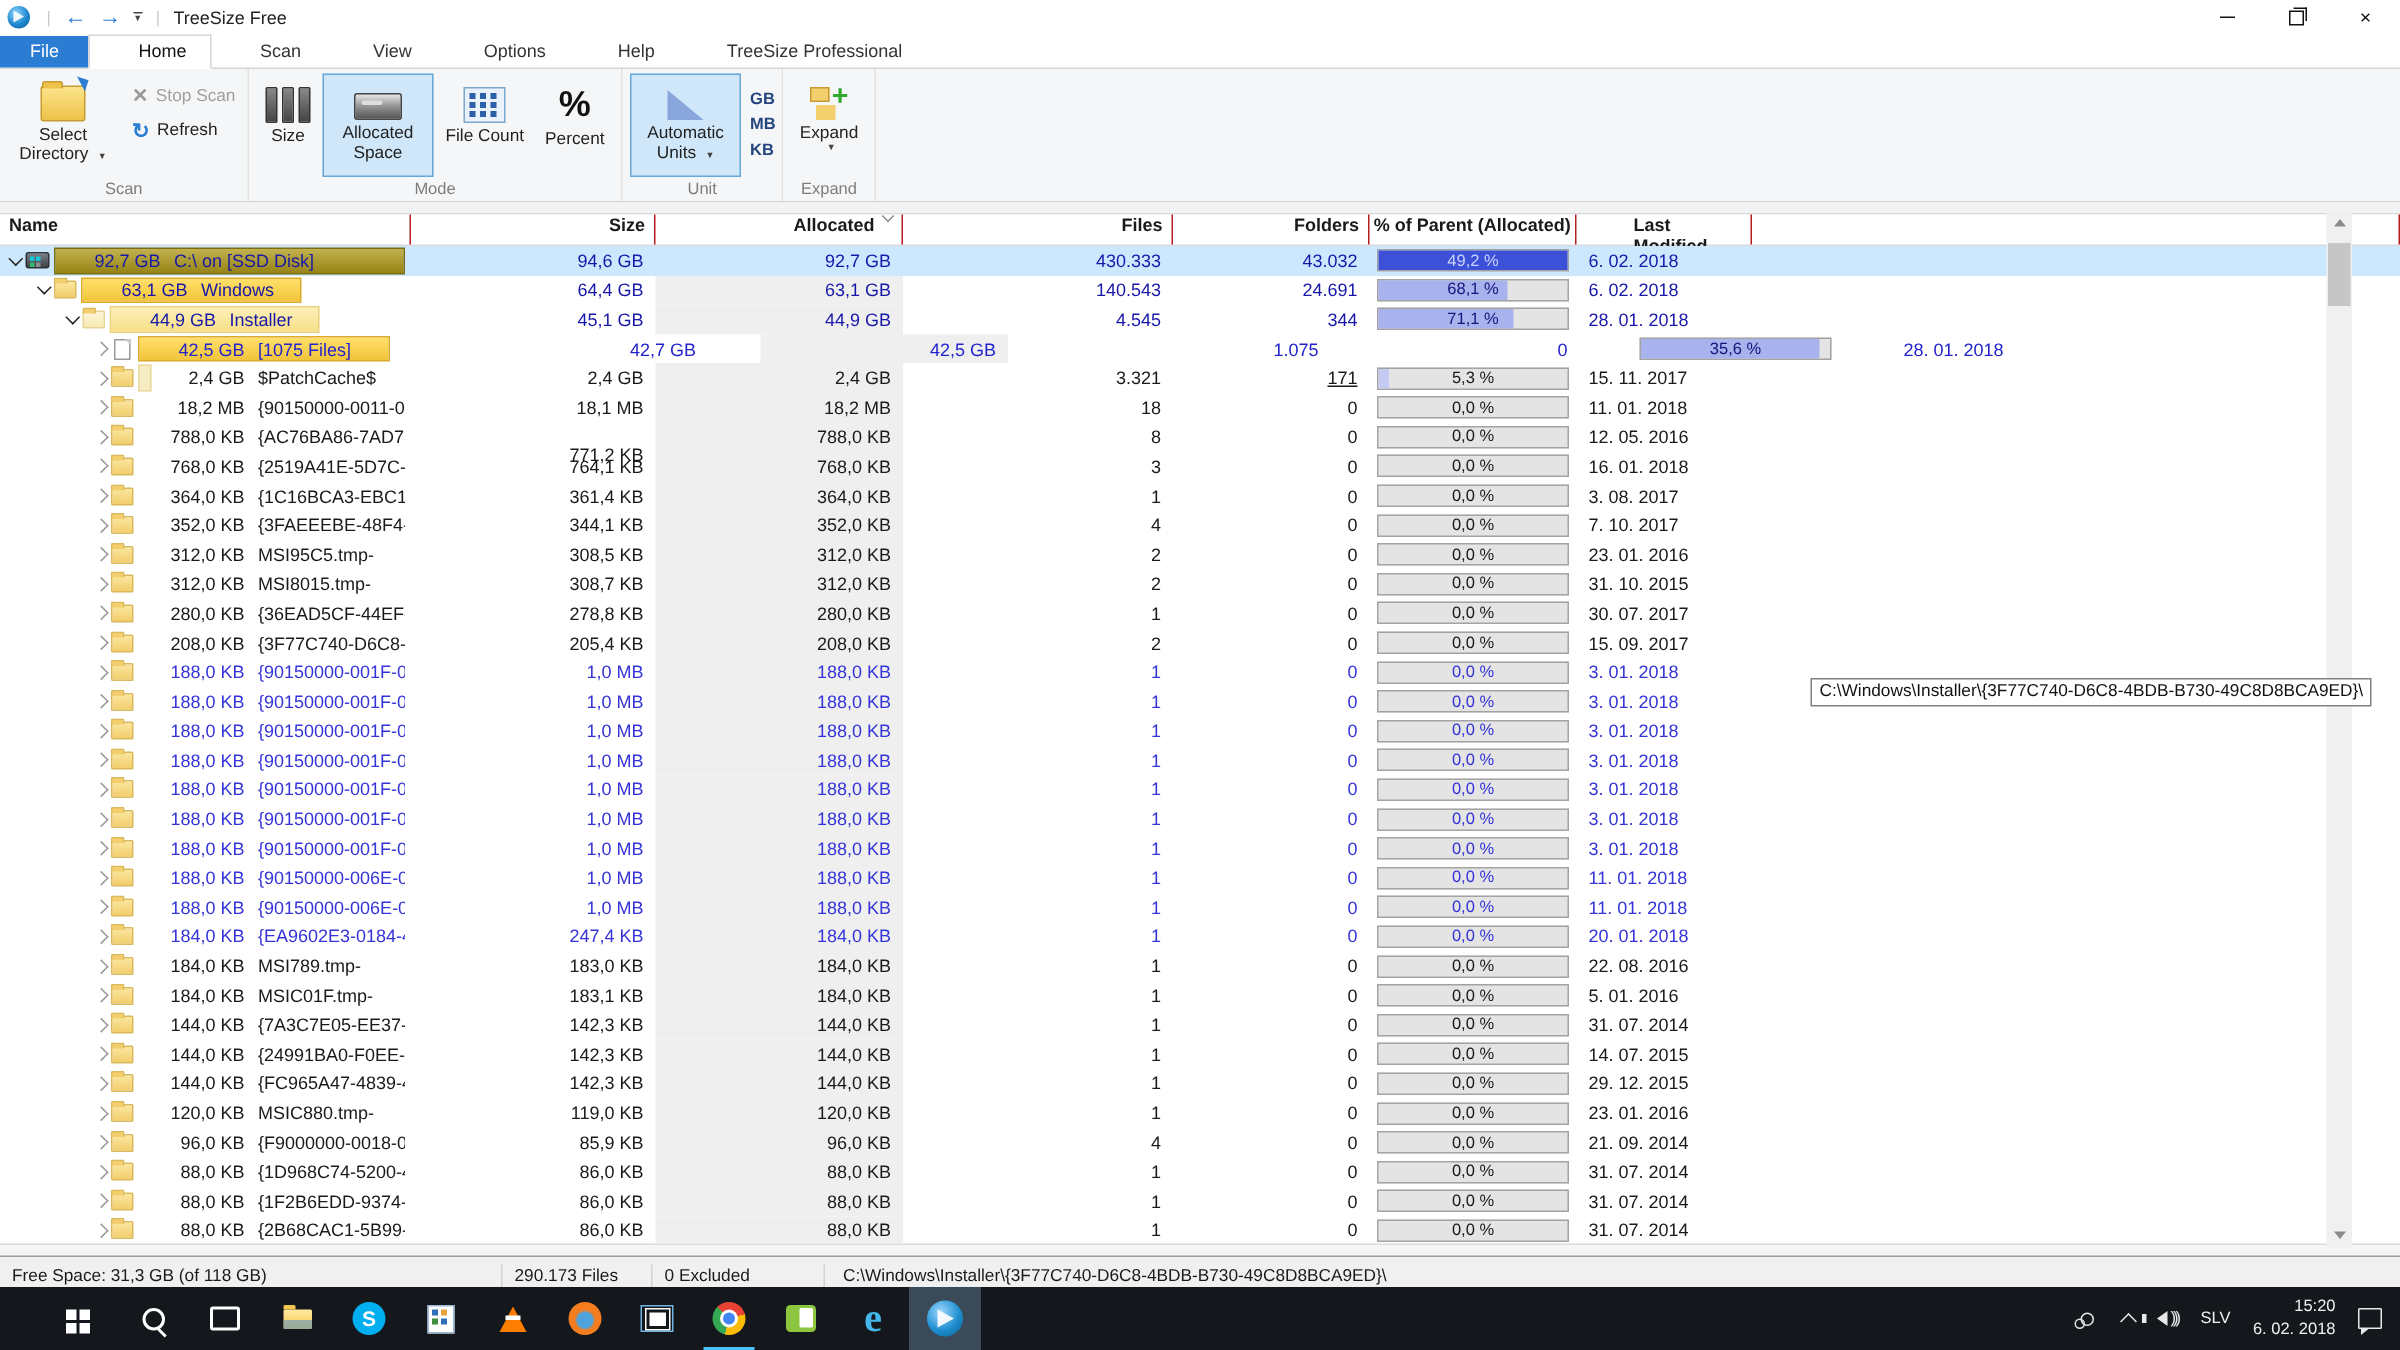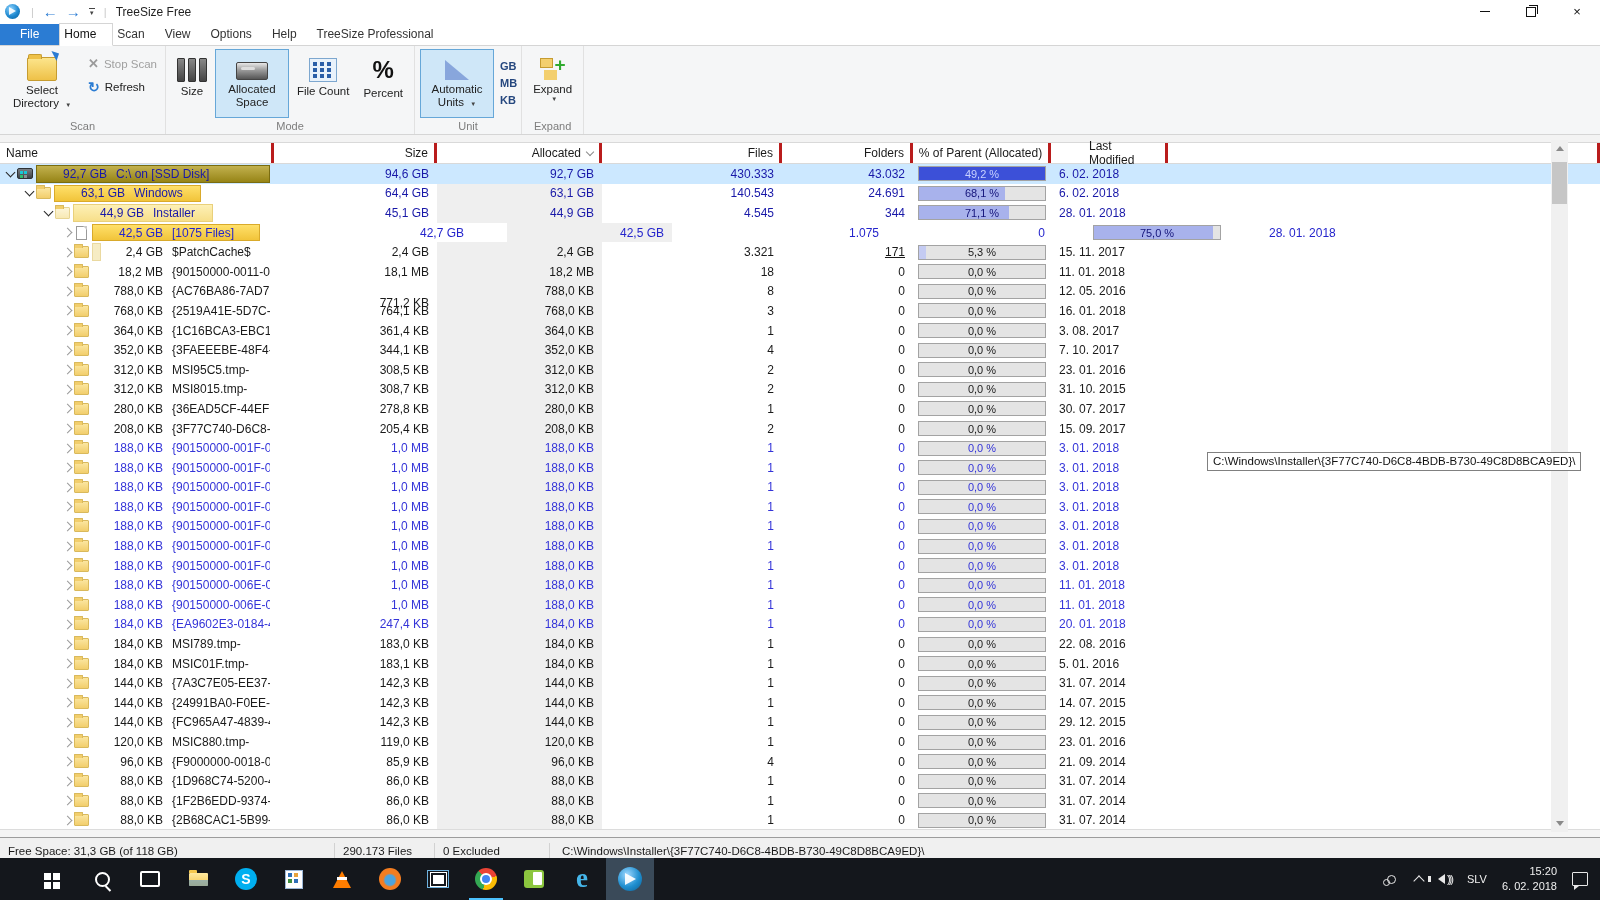--- a/index.html
+++ b/index.html
@@ -12,21 +12,21 @@
   .qa-arrow{color:#2b7cd3;font-weight:bold;font-size:15px;line-height:1;margin:0 4px;}
   .qa-caret{font-size:6px;color:#444;border-top:1px solid #444;padding-top:1px;margin:0 4px;}
   .tb-title{margin-left:4px;}
   .win-controls{margin-left:auto;display:flex;height:23px;}
   .win-btn{width:46px;height:23px;display:flex;align-items:center;justify-content:center;color:#111;font-size:13px;}
   .glyph-min{width:10px;height:1px;background:#111;display:block;}
   .glyph-restore{width:8px;height:8px;border:1px solid #111;position:relative;background:#fff;display:block;}
   .glyph-restore::before{content:"";position:absolute;left:2px;top:-3px;width:8px;height:8px;border:1px solid #111;border-left:none;border-bottom:none;}
   
   .menubar{height:22px;display:flex;align-items:flex-end;background:#fff;font-size:12px;border-bottom:1px solid #d5d5d5;}
-  .mtab{padding:3px 16px 4px 4px;color:#333;}
+  .mtab{padding:3px 16px 4px 32px;color:#333;}
   .mtab.file{background:#2b7cd3;color:#fff;padding:3px 20px 4px 20px;}
   .mtab.active{border:1px solid #d5d5d5;border-bottom:1px solid #fff;background:#fff;margin-bottom:-1px;color:#111;}
   
   .ribbon{height:88px;background:#f5f6f7;display:flex;align-items:stretch;border-bottom:1px solid #d5d5d5;}
   .rgroup{display:flex;flex-direction:column;border-right:1px solid #e1e1e1;padding:2px 4px 0 4px;}
   .rbody{display:flex;flex:1;align-items:stretch;}
   .rlabel{text-align:center;font-size:11px;color:#7d7d7d;padding:1px 0 2px 0;}
   .bigbtn{display:flex;flex-direction:column;align-items:center;justify-content:flex-start;padding:4px 5px 1px 5px;margin:1px;font-size:11.5px;color:#222;text-align:center;line-height:1.15;border:1px solid transparent;}
   .bigbtn.sel{background:#cfe7f8;border:1px solid #66a7d8;}
   .bigbtn .blabel{margin-top:3px;max-width:62px;}
@@ -49,21 +49,21 @@
   .ri-grid{width:26px;height:22px;margin-top:4px;background:#e9f2fb;border:1px solid #7da7cf;position:relative;}
   .ri-grid::after{content:"";position:absolute;left:3px;top:3px;width:4px;height:4px;background:#2b5fa8;box-shadow:7px 0 0 #2b5fa8,14px 0 0 #2b5fa8,0 6px 0 #2b5fa8,7px 6px 0 #2b5fa8,14px 6px 0 #2b5fa8,0 12px 0 #2b5fa8,7px 12px 0 #2b5fa8,14px 12px 0 #2b5fa8;}
   .ri-pct{font-size:24px;font-weight:bold;color:#111;margin-top:2px;}
   .ri-tri{width:0;height:0;margin-top:6px;border-left:24px solid #7f9fd8;border-top:20px solid transparent;position:relative;opacity:.9;}
   .ri-expand{width:26px;height:22px;position:relative;margin-top:4px;}
   .ri-expand::before{content:"";position:absolute;left:0;top:0;width:11px;height:8px;background:#f3cf6e;border:1px solid #c69c30;box-shadow:4px 12px 0 #f3cf6e;}
   .ri-expand::after{content:"+";position:absolute;right:0;top:-4px;color:#2faa2f;font-size:19px;font-weight:bold;}
   
   .gapstrip{height:7px;background:#f3f3f3;border-bottom:1px solid #d9d9d9;}
   .thead{height:20px;display:flex;font-size:12px;color:#1a1a1a;background:#fff;border-bottom:1px solid #d9d9d9;}
-  .hcell{display:flex;align-items:center;border-right:3px solid #b91c1c;padding:0 6px;box-sizing:border-box;}
+  .hcell{display:flex;align-items:flex-start;border-right:1px solid #b91c1c;padding:0 6px;box-sizing:border-box;font-weight:bold;}
   .hcell.r{justify-content:flex-end;}
   .hcell.c{justify-content:center;padding:0 2px;}
   .chev{width:6px;height:6px;border-right:1.6px solid #262626;border-bottom:1.6px solid #262626;display:inline-block;flex:none;}
   .chev.down{transform:rotate(45deg);margin-top:-3px;}
   .chev.right{transform:rotate(-45deg);border-color:#9a9a9a;}
   .sortchev{width:5px;height:5px;border-right:1.4px solid #8a8a8a;border-bottom:1.4px solid #8a8a8a;transform:rotate(45deg);display:inline-block;margin-left:6px;margin-top:-2px;}
   #rows{height:665px;overflow:hidden;position:relative;font-size:12px;}
   .row{display:flex;height:19.6px;align-items:center;box-sizing:border-box;}
   .row.sel{background:#cce8ff;}
   .st-navy{color:#1818a8;}
@@ -385,21 +385,21 @@
             <span class="nametxt">[1075 Files]</span>
           </span>
         </div>
         <div class="cell r" style="width: 163px;">42,7 GB</div>
         <div class="cell r sorted" style="width: 165px;">42,5 GB</div>
         <div class="cell r" style="width: 180px;">1.075</div>
         <div class="cell r" style="width: 131px;">0</div>
         <div class="cell pctwrap" style="width: 138px;">
           <div class="pctbar">
             <div class="pctfill f-mid" style="width: 94.6%;"></div>
-            <div class="pcttext pt-dark">75,0 %</div>
+            <div class="pcttext pt-dark">35,6 %</div>
           </div>
         </div>
         <div class="cell c-date" style="width: 85px;">28. 01. 2018</div>
       </div>
       <div class="row st-black">
         <div class="cell c-name" style="width: 274px;">
           <span class="treepad" style="width: 61px;"></span>
           <span class="expbox">
             <span class="chev right"></span>
           </span>

